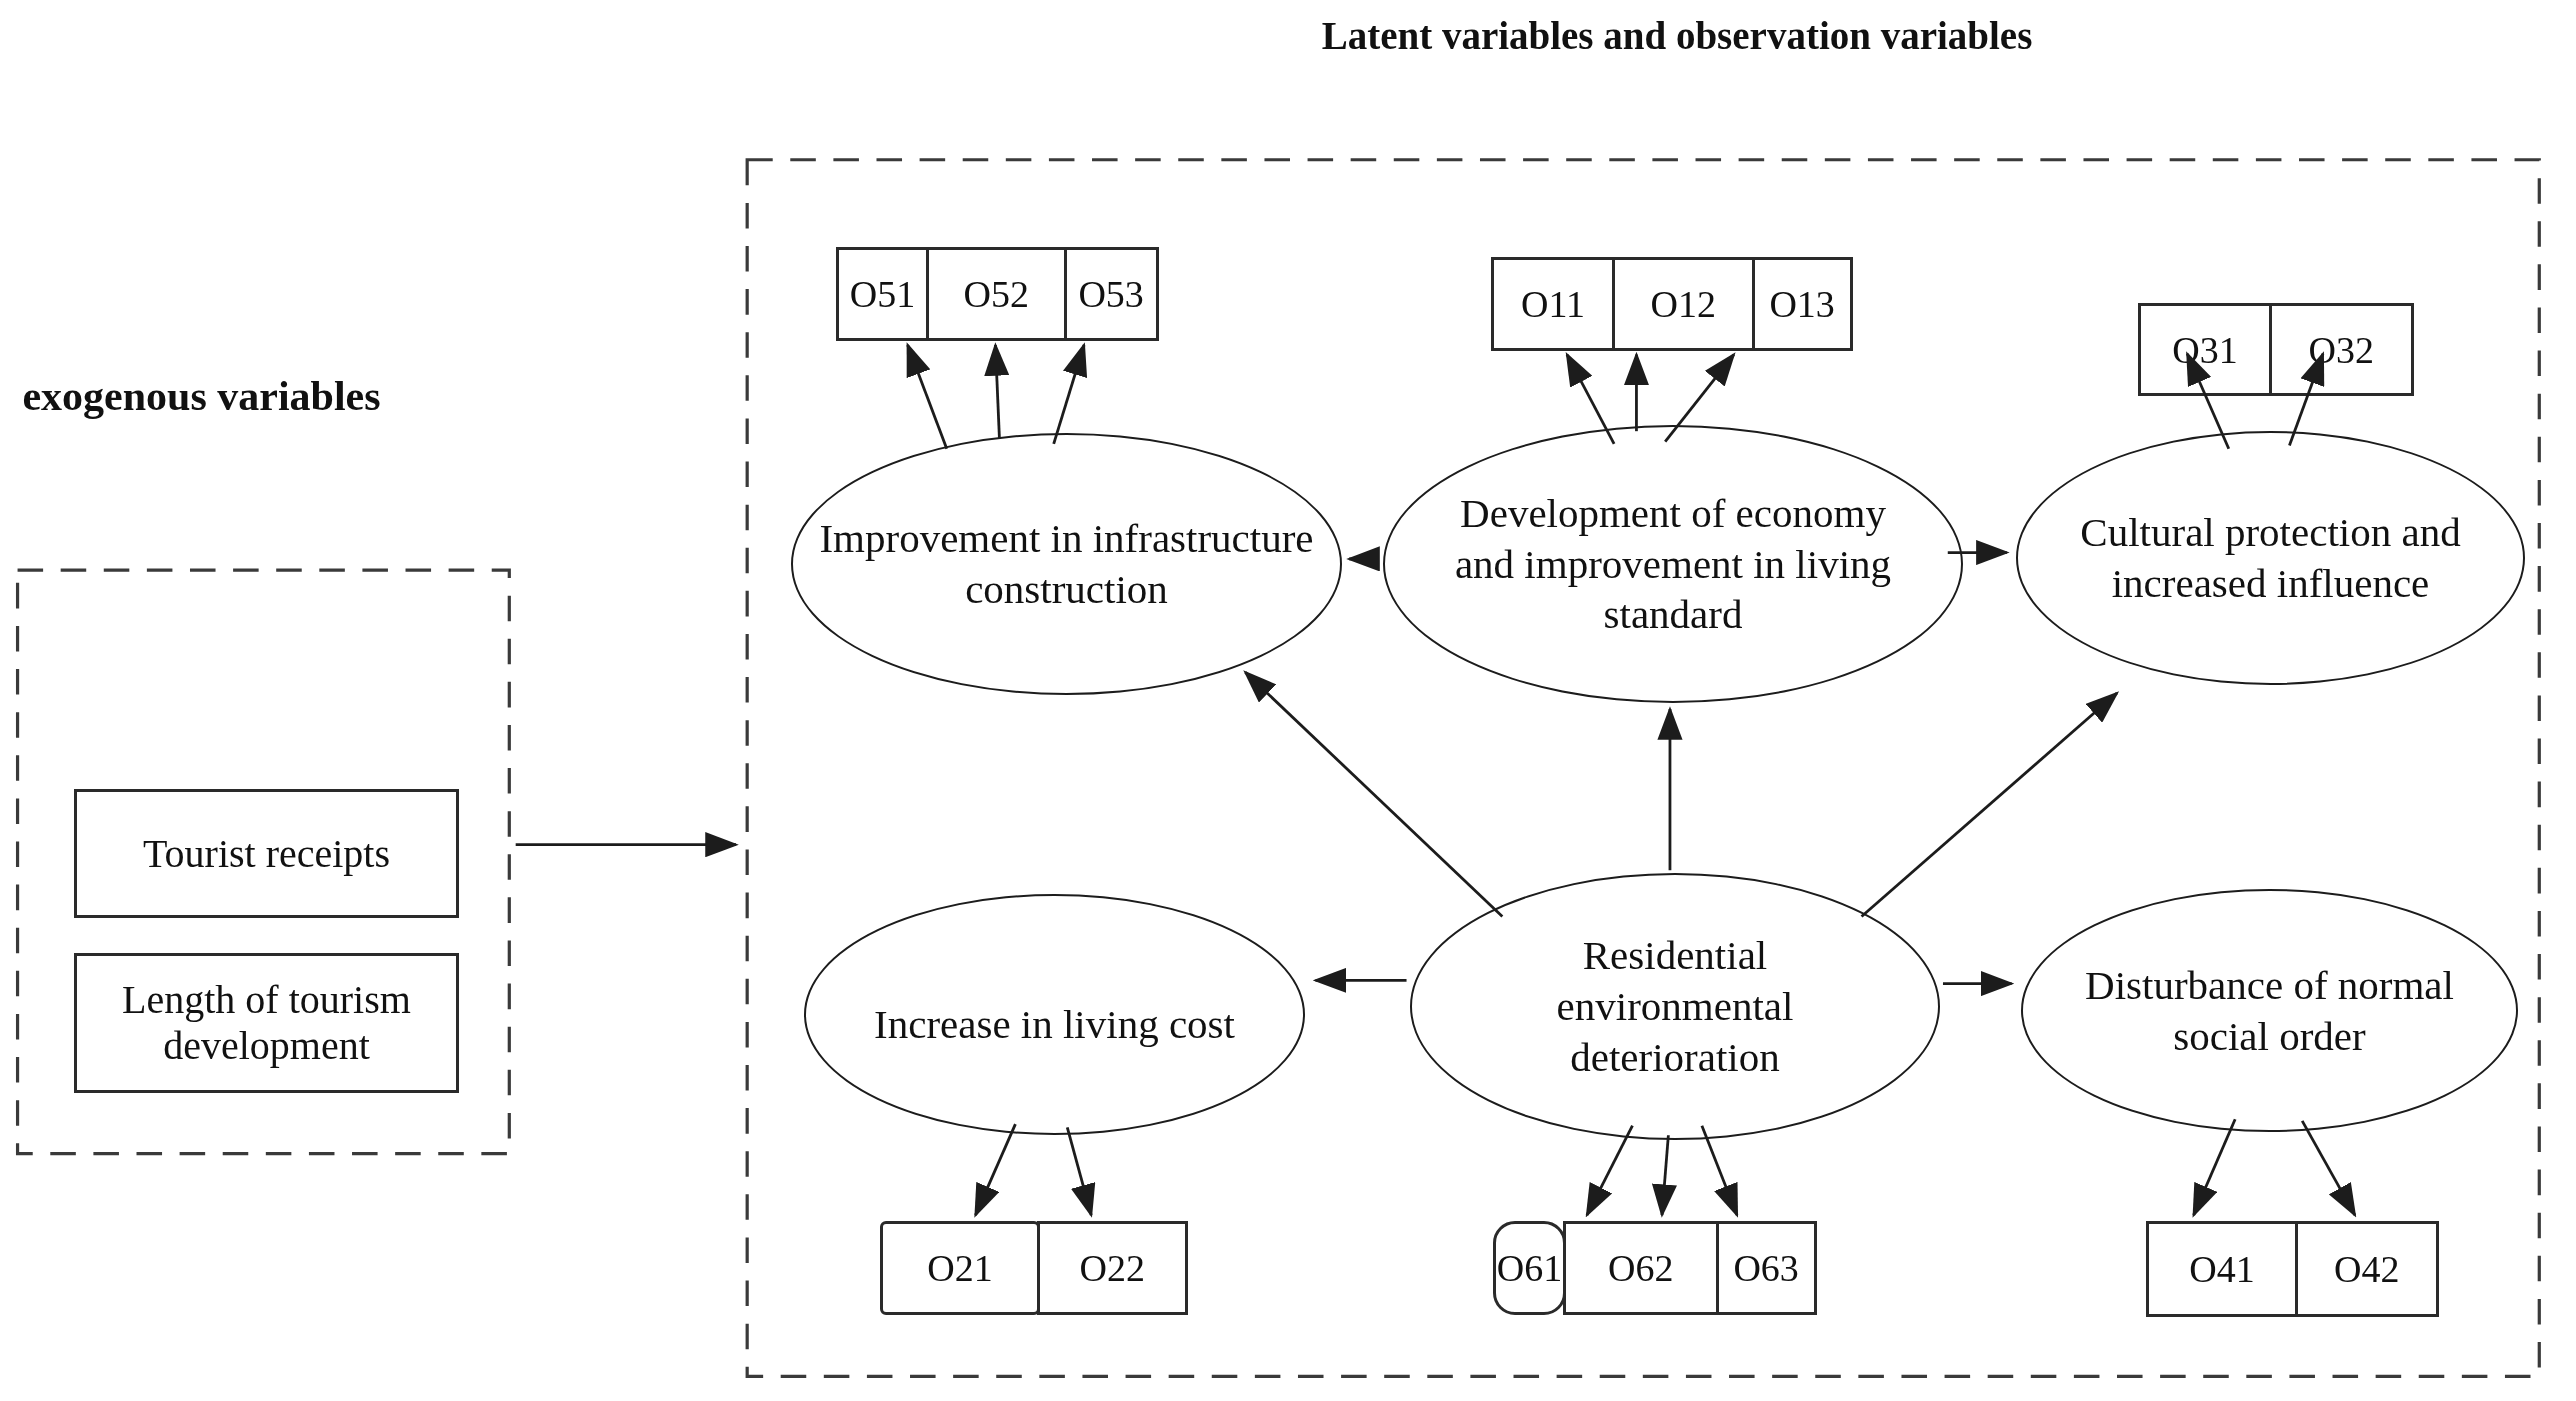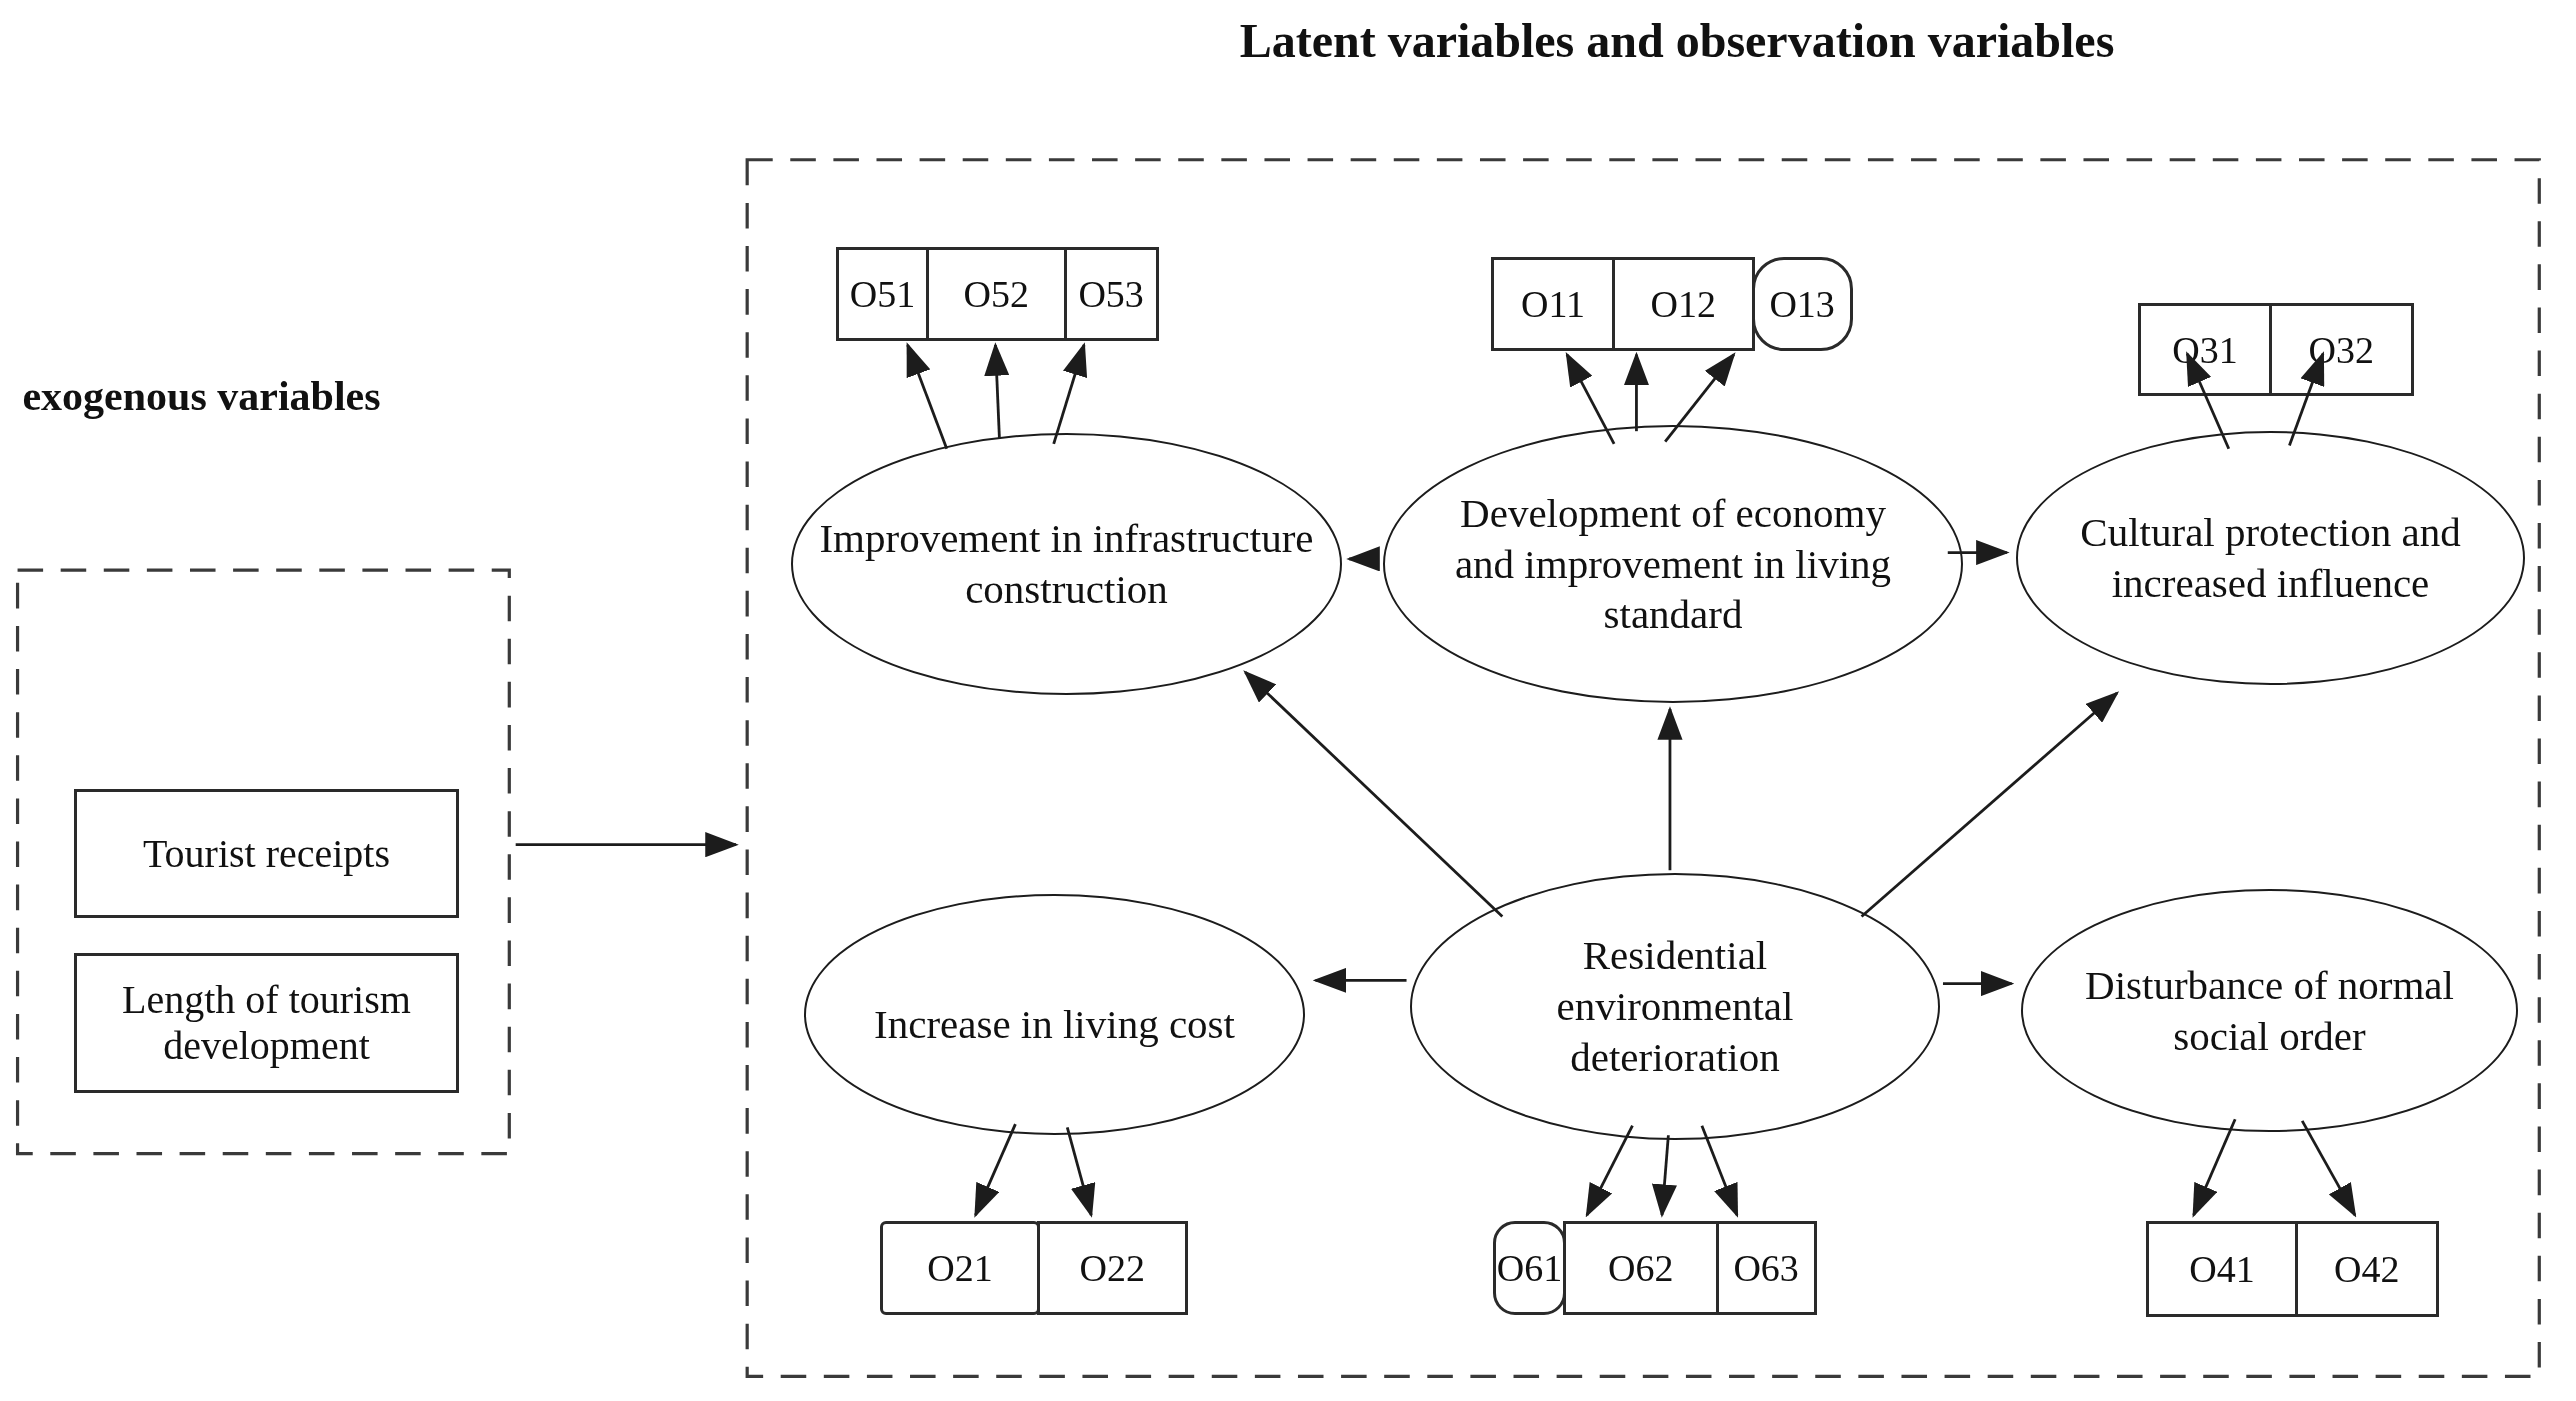--- a/index.html
+++ b/index.html
@@ -1,19 +1,19 @@
 <!DOCTYPE html>
 <html style="font-size:12.8px"><head>
 <meta charset="utf-8">
 <style>
   html,body{margin:0;padding:0;background:#ffffff;}
   .canvas{position:relative;width:2576px;height:1402px;background:#ffffff;
           font-family:"Liberation Serif",serif;color:#111;overflow:hidden;}
   .title{position:absolute;left:1134px;top:12.8px;width:1086px;text-align:center;
-         font-weight:bold;font-size:48px;white-space:nowrap;}
+         font-weight:bold;font-size:39px;white-space:nowrap;}
   .exo-label{position:absolute;left:22.4px;top:372px;font-weight:bold;font-size:42px;white-space:nowrap;}
   .rectbox{position:absolute;border:3.2px solid #2a2a2a;box-sizing:border-box;
            display:flex;align-items:center;justify-content:center;
            font-size:40px;line-height:1.15;text-align:center;}
   .obsrow{position:absolute;display:flex;}
   .obscell{border:3.2px solid #2a2a2a;box-sizing:border-box;display:flex;
            align-items:center;justify-content:center;font-size:38px;}
   .obscell + .obscell{margin-left:-3.2px;}
   .ellipse{position:absolute;border:2.4px solid #1c1c1c;border-radius:50%;box-sizing:border-box;
            display:flex;align-items:center;justify-content:center;
@@ -52,21 +52,21 @@
   </div>
 
   <div class="obsrow" style="left:836px;top:247px;">
     <div class="obscell" style="width:93px;height:94px;">O51</div>
     <div class="obscell" style="width:141px;height:94px;">O52</div>
     <div class="obscell" style="width:95px;height:94px;">O53</div>
   </div>
   <div class="obsrow" style="left:1491px;top:257px;">
     <div class="obscell" style="width:124px;height:94px;">O11</div>
     <div class="obscell" style="width:143px;height:94px;">O12</div>
-    <div class="obscell" style="width:101px;height:94px;border-radius:32px;">O13</div>
+    <div class="obscell" style="width:101px;height:94px;">O13</div>
   </div>
   <div class="obsrow" style="left:2138px;top:257px;margin-top:46px;">
     <div class="obscell" style="width:134px;height:93px;">O31</div>
     <div class="obscell" style="width:145px;height:93px;">O32</div>
   </div>
   <div class="obsrow" style="left:880px;top:1221px;">
     <div class="obscell" style="width:160px;height:94px;border-radius:6px;">O21</div>
     <div class="obscell" style="width:151px;height:94px;">O22</div>
   </div>
   <div class="obsrow" style="left:1493px;top:1221px;">

